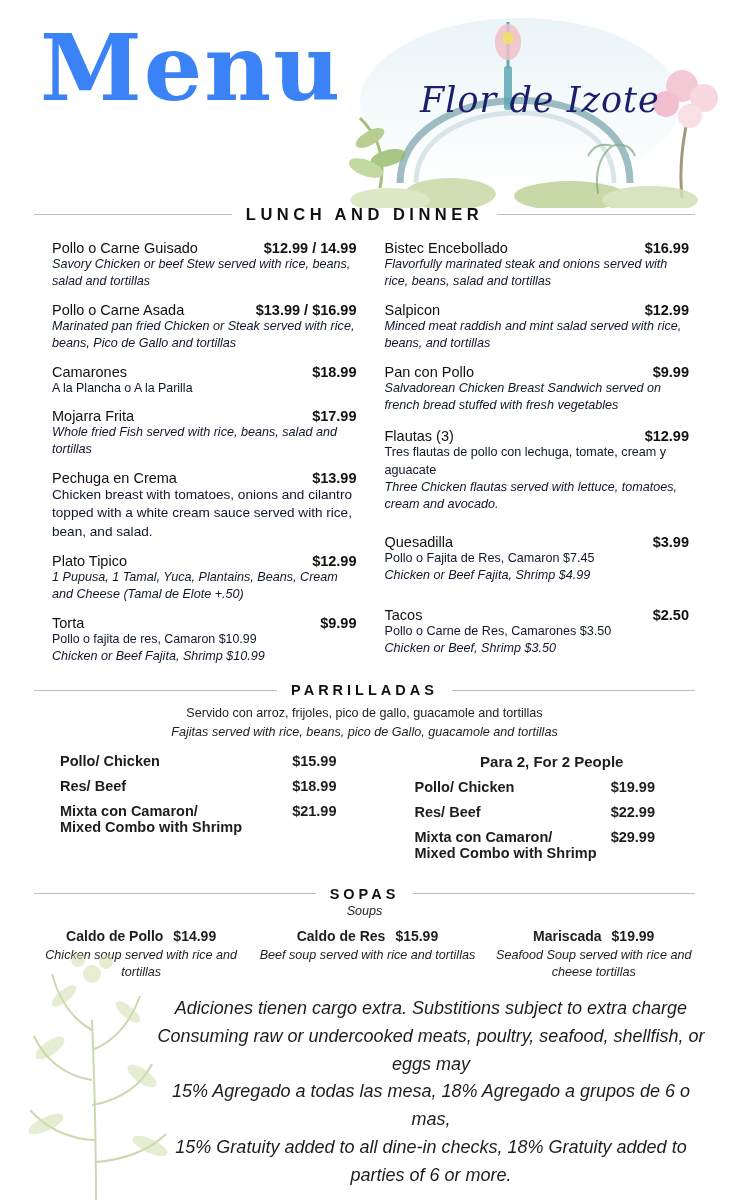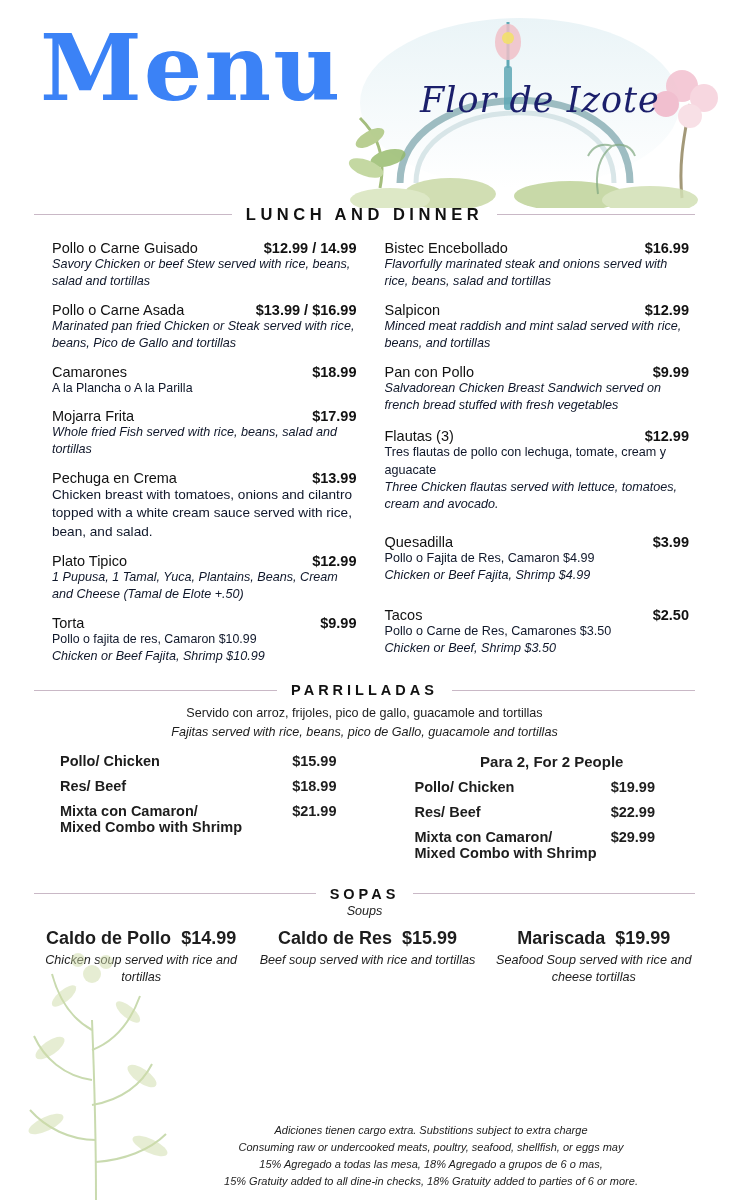--- a/index.html
+++ b/index.html
@@ -95,28 +95,28 @@
   .left-pad { padding-left:8px; }
   .right-pad { padding-left:44px; }
 
   
   .sopas-title-wrap { margin-top:16px; }
   .sopas-sub { text-align:center; font-style:italic; font-size:12.6px; margin-top:2px; }
   .sopas-cols { display:flex; margin:10px 22px 0 28px; }
   .sopa { width:33.33%; text-align:center; }
   .sopa-head {
     display:flex; justify-content:center; gap:10px; align-items:baseline;
-    font-size:18px; font-weight:700; margin-bottom:3px;
+    font-size:14px; font-weight:700; margin-bottom:3px;
   }
   .sopa-desc { font-size:12.6px; font-style:italic; line-height:1.35; }
 
   
   .footer {
     position:absolute; right:18px; bottom:10px; width:560px;
-    text-align:center; font-style:italic; font-size:11px; line-height:1.55;
+    text-align:center; font-style:italic; font-size:18px; line-height:1.55;
     color:#1d1d1d;
   }
 </style>
 </head>
 <body>
 
 <div class="art-top">
   <svg width="399" height="200" viewBox="0 0 399 200">
     <defs>
       <linearGradient id="sky" x1="0" y1="0" x2="0" y2="1">
@@ -296,21 +296,21 @@
       </div>
       <div class="desc plain">Tres flautas de pollo con lechuga, tomate, cream y aguacate</div>
       <div class="desc i">Three Chicken flautas served with lettuce, tomatoes, cream and avocado.</div>
     </div>
 
     <div class="item" style="margin-top:20px;">
       <div class="item-head">
         <span class="item-name">Quesadilla</span>
         <span class="item-price">$3.99</span>
       </div>
-      <div class="desc plain">Pollo o Fajita de Res, Camaron $4.99</div>
+      <div class="desc plain">Pollo o Fajita de Res, Camaron $7.45</div>
       <div class="desc i">Chicken or Beef Fajita, Shrimp $4.99</div>
     </div>
 
     <div class="item" style="margin-top:22px;">
       <div class="item-head">
         <span class="item-name">Tacos</span>
         <span class="item-price">$2.50</span>
       </div>
       <div class="desc plain">Pollo o Carne de Res, Camarones $3.50</div>
       <div class="desc i">Chicken or Beef, Shrimp $3.50</div>

